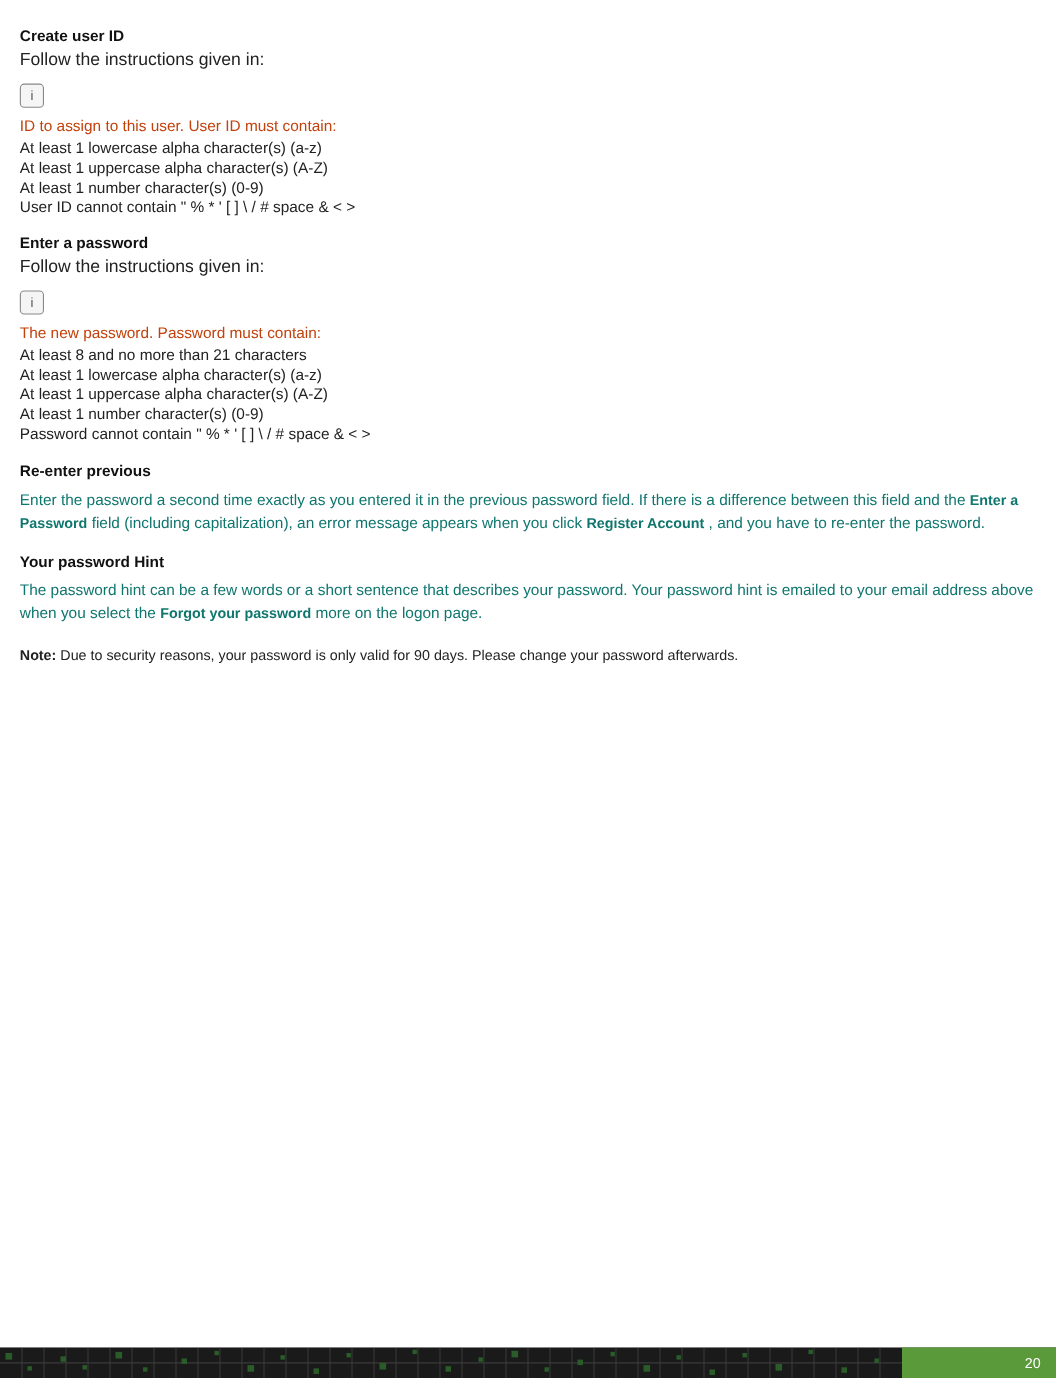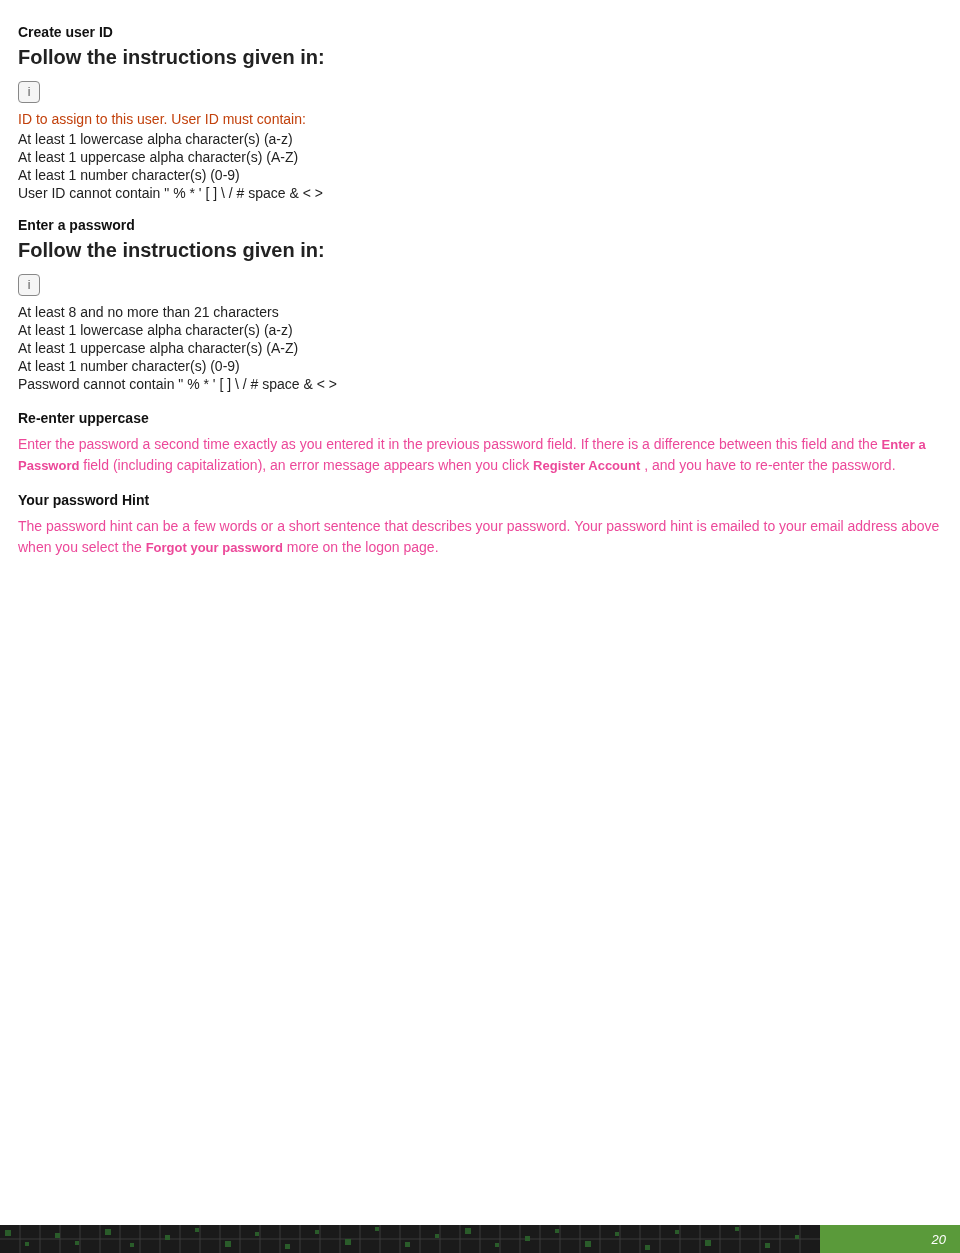--- a/index.html
+++ b/index.html
@@ -24,24 +24,23 @@
 
     .section-title {
       font-weight: bold;
       font-size: 14px;
       color: #111;
       margin-bottom: 6px;
       margin-top: 4px;
     }
 
     .follow-instructions {
-      font-size: 20px;
+      font-size: 16px;
       color: #222;
       margin-bottom: 8px;
-      font-weight: bold;
     }
 
     .info-icon {
       display: inline-flex;
       align-items: center;
       justify-content: center;
       width: 22px;
       height: 22px;
       border-radius: 4px;
       border: 1px solid #888;
@@ -89,21 +88,20 @@
       position: absolute;
       bottom: 0;
       left: 0;
       width: 100%;
       height: 28px;
       background: linear-gradient(to right, #1a1a1a 0%, #2d2d2d 15%, #1a1a1a 30%, #333 50%, #1a1a1a 70%, #2a2a2a 85%, #111 100%);
       display: flex;
       align-items: center;
       justify-content: flex-end;
       padding-right: 16px;
-      font-style: italic;
     }
 
     .footer-pattern {
       position: absolute;
       bottom: 0;
       left: 0;
       width: 820px;
       height: 28px;
       overflow: hidden;
     }
@@ -124,21 +122,21 @@
     .space-top-sm {
       margin-top: 8px;
     }
 
     .space-top-md {
       margin-top: 16px;
     }
 
     .paragraph-text {
       font-size: 14px;
-      color: #ec4899;
+      color: #0f766e;
       line-height: 1.5;
     }
 
     .green-bar {
       position: absolute;
       bottom: 0;
       right: 0;
       width: 140px;
       height: 28px;
       background: #5a9a3a;
@@ -180,53 +178,58 @@
 
   
   <div class="follow-instructions">Follow the instructions given in:</div>
 
   
   <div class="info-icon">
     <span>i</span>
   </div>
 
   
+  <div class="desc-text">The new password. Password must contain:</div>
 
   
   <div>
     <div class="rule-item">At least 8 and no more than 21 characters</div>
     <div class="rule-item">At least 1 lowercase alpha character(s) (a-z)</div>
     <div class="rule-item">At least 1 uppercase alpha character(s) (A-Z)</div>
     <div class="rule-item">At least 1 number character(s) (0-9)</div>
     <div class="rule-item">Password cannot contain " % * ' [ ] \ / # space &amp; &lt; &gt;</div>
   </div>
 
   
   <div class="re-enter-section">
-    <div class="section-title space-top-md">Re-enter uppercase</div>
+    <div class="section-title space-top-md">Re-enter previous</div>
     <div class="paragraph-text space-top-sm">
       <span>Enter the password a second time exactly as you entered it in the previous password field. If there is a difference between this field and the</span>
       <span class="inline-code">Enter a Password</span>
       <span>field (including capitalization), an error message appears when you click</span>
       <span class="inline-code">Register Account</span>
       <span>, and you have to re-enter the password.</span>
     </div>
   </div>
 
   
   <div class="hint-section">
     <div class="section-title space-top-md">Your password Hint</div>
     <div class="paragraph-text space-top-sm">
       <span>The password hint can be a few words or a short sentence that describes your password. Your password hint is emailed to your email address above when you select the</span>
       <span class="inline-code">Forgot your password</span>
       <span>more on the logon page.</span>
     </div>
   </div>
 
   
+  <div class="note-section space-top-md">
+    <span class="note-bold">Note:</span>
+    <span>Due to security reasons, your password is only valid for 90 days. Please change your password afterwards.</span>
+  </div>
 
 </div>
 
 <div class="footer-bar">
   <div class="footer-pattern">
     
     <svg width="820" height="28" xmlns="http://www.w3.org/2000/svg">
       <rect width="820" height="28" fill="#1a1a1a"></rect>
 
       <g stroke="#3a3a3a" stroke-width="1" fill="none">

